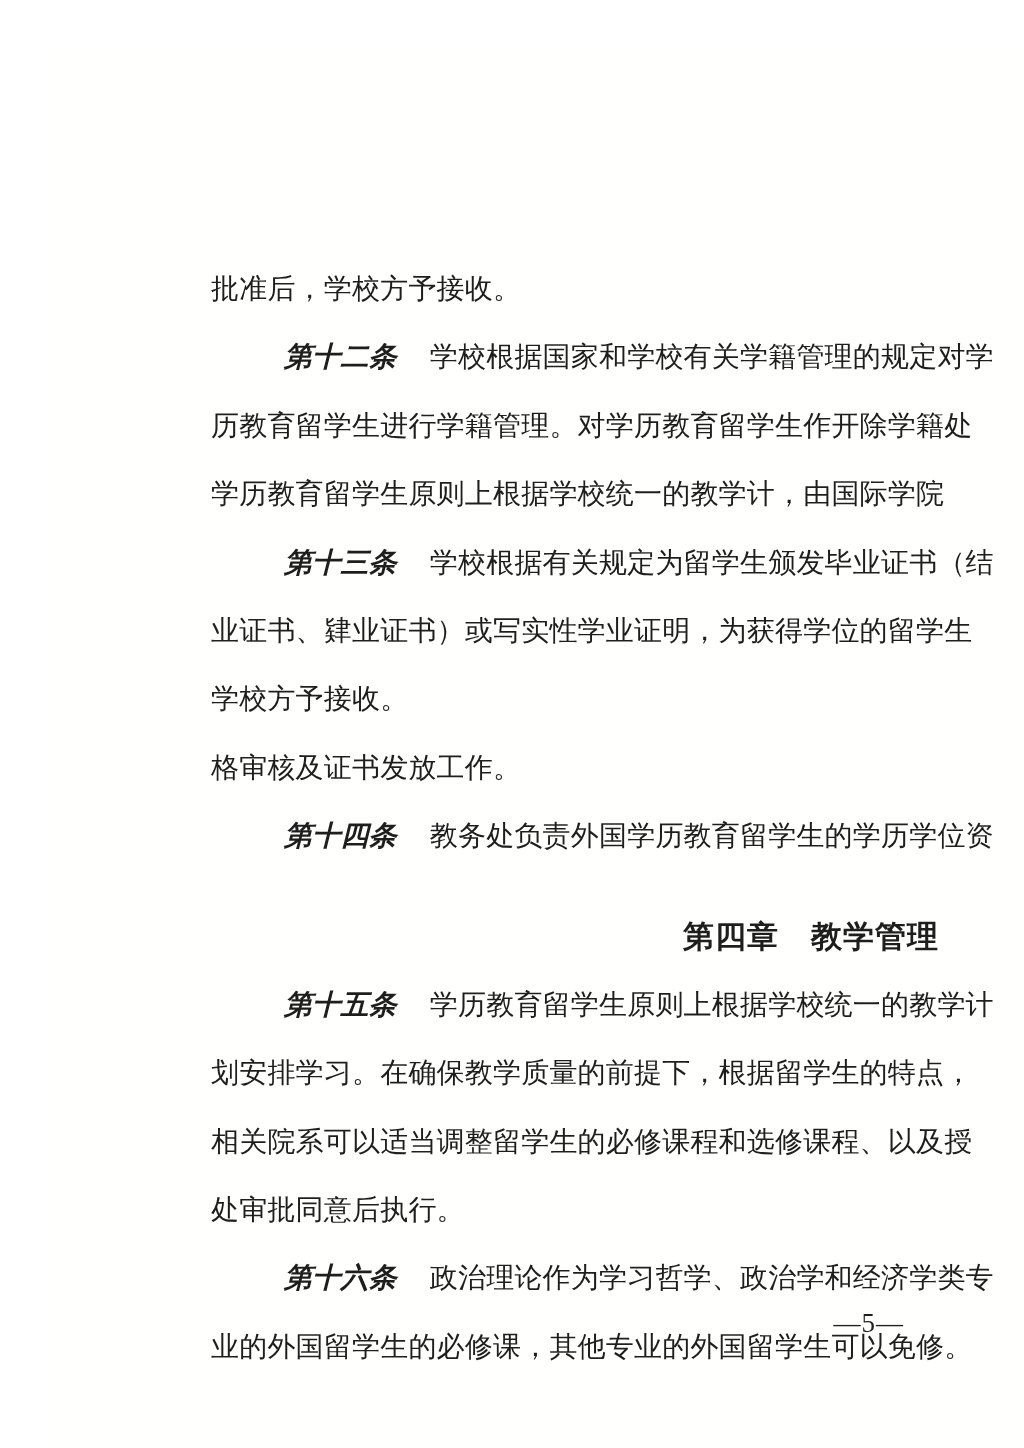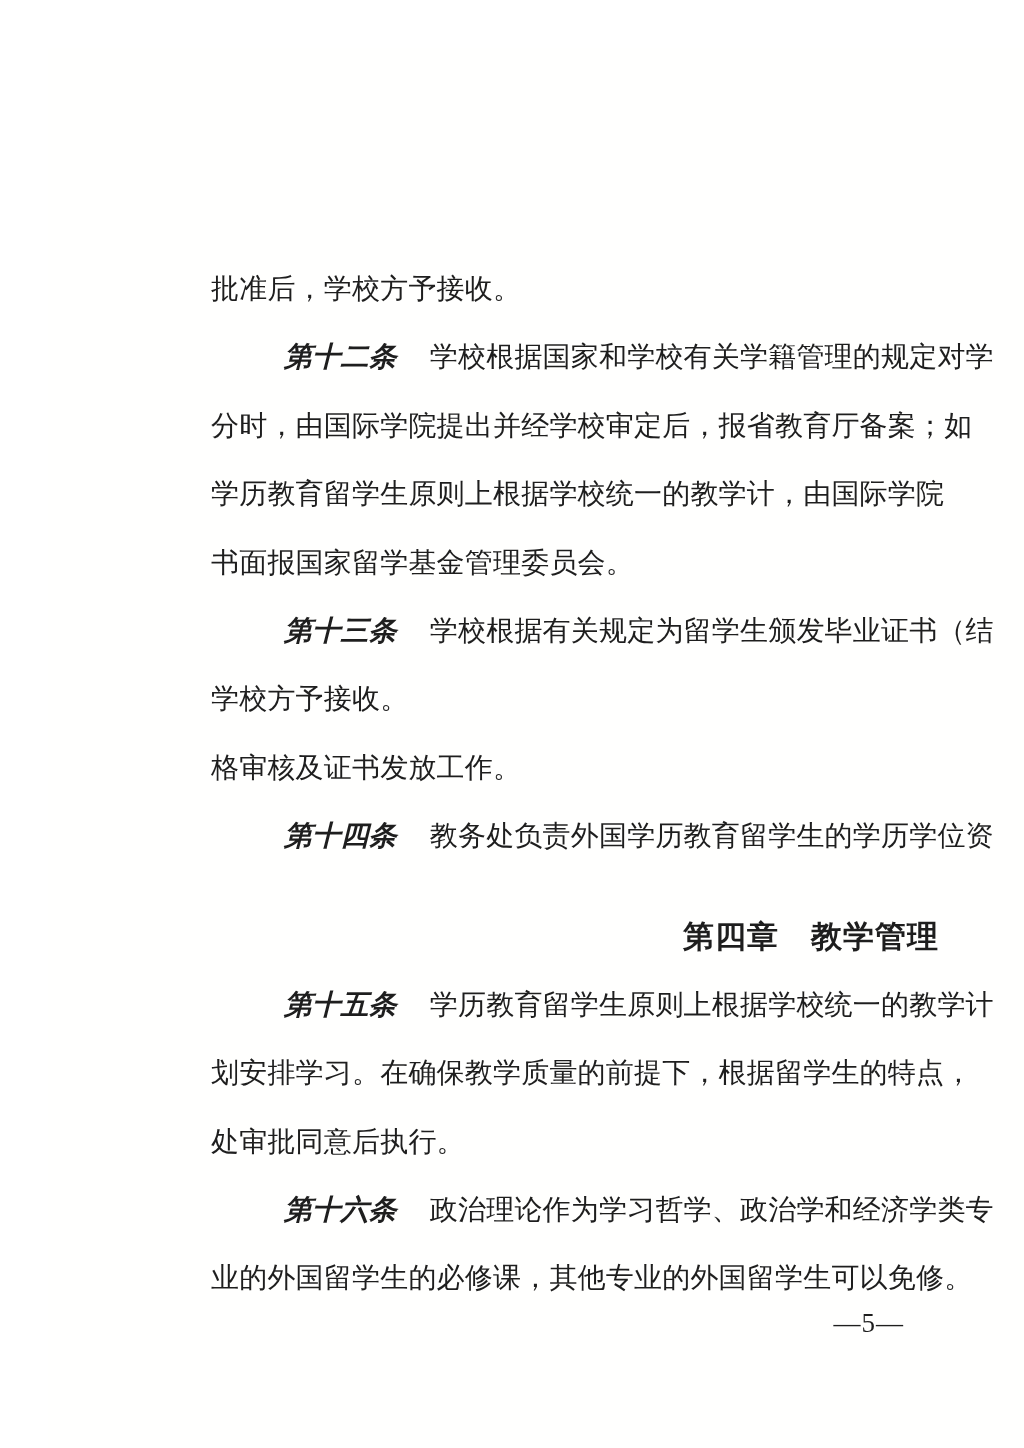--- a/index.html
+++ b/index.html
@@ -58,34 +58,35 @@
 </style>
 </head>
 <body>
 
 <div class="page">
   <div class="content">
 
     <p class="line">批准后，学校方予接收。</p>
 
     <p class="line indent"><span class="article-label">第十二条</span><span class="article-text">学校根据国家和学校有关学籍管理的规定对学</span></p>
-    <p class="line">分时，由国际学院提出并经学校审定后，报省教育厅备案；如</p>
+    <p class="line">历教育留学生进行学籍管理。对学历教育留学生作开除学籍处</p>
     <p class="line">学历教育留学生原则上根据学校统一的教学计，由国际学院</p>
-    <p class="line">书面报国家留学基金管理委员会。</p>
 
     <p class="line indent"><span class="article-label">第十三条</span><span class="article-text">学校根据有关规定为留学生颁发毕业证书（结</span></p>
+    <p class="line">业证书、肄业证书）或写实性学业证明，为获得学位的留学生</p>
     <p class="line">学校方予接收。</p>
 
     <p class="line">格审核及证书发放工作。</p>
     <p class="line indent"><span class="article-label">第十四条</span><span class="article-text">教务处负责外国学历教育留学生的学历学位资</span></p>
 
     <h2 class="chapter-heading">第四章　教学管理</h2>
 
     <p class="line indent"><span class="article-label">第十五条</span><span class="article-text">学历教育留学生原则上根据学校统一的教学计</span></p>
     <p class="line">划安排学习。在确保教学质量的前提下，根据留学生的特点，</p>
+    <p class="line">相关院系可以适当调整留学生的必修课程和选修课程、以及授</p>
     <p class="line">处审批同意后执行。</p>
 
     <p class="line indent"><span class="article-label">第十六条</span><span class="article-text">政治理论作为学习哲学、政治学和经济学类专</span></p>
     <p class="line">业的外国留学生的必修课，其他专业的外国留学生可以免修。</p>
 
   </div>
 
   <div class="page-number">—5—</div>
 </div>
 

